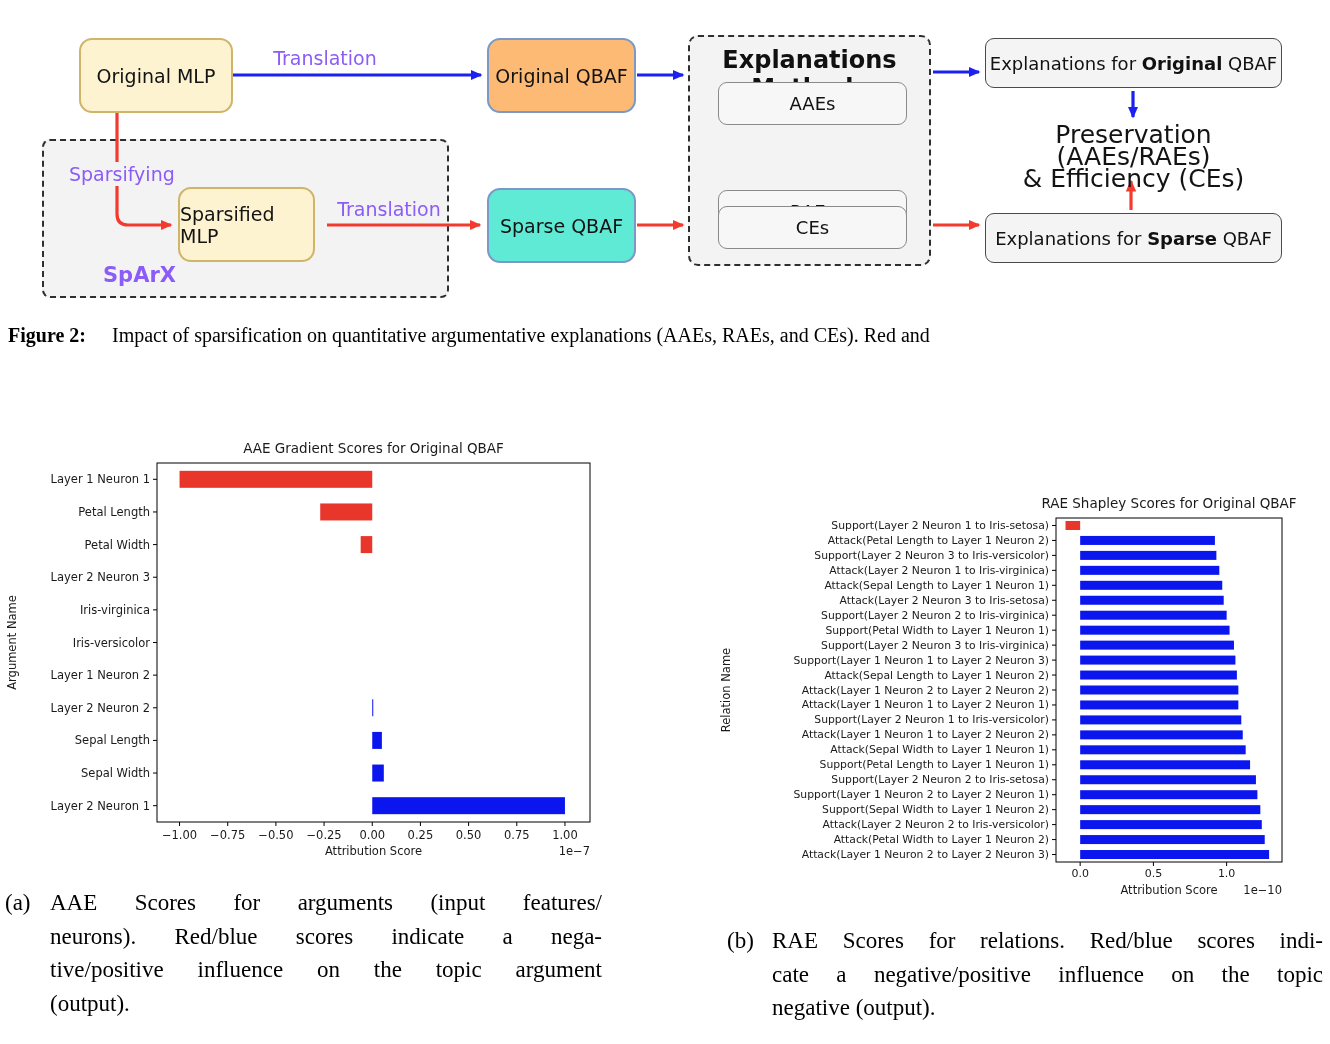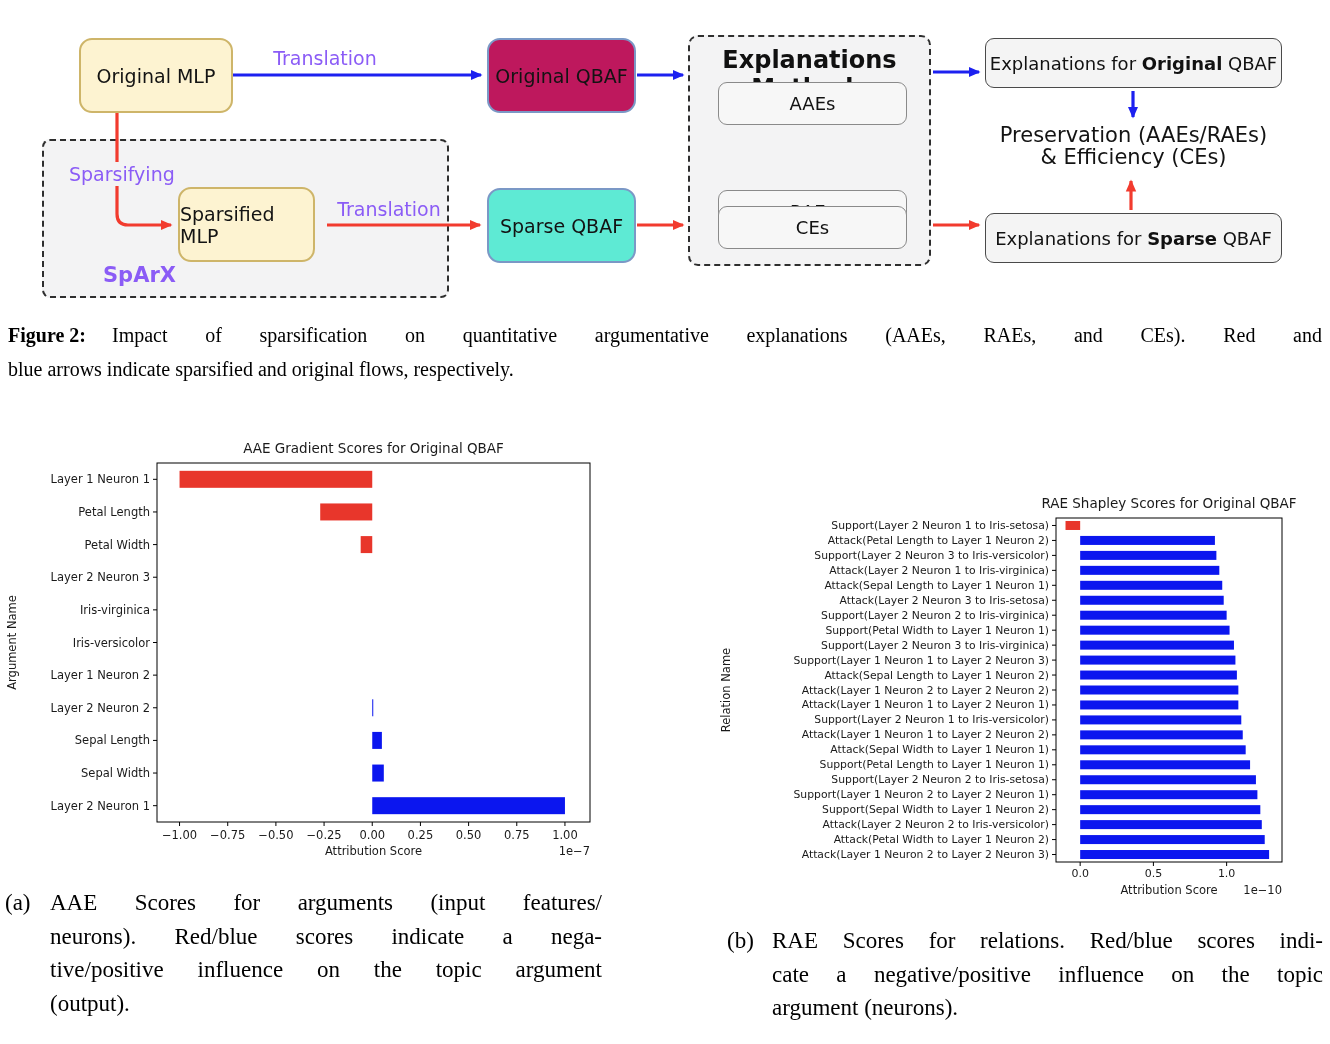--- a/index.html
+++ b/index.html
@@ -20,21 +20,21 @@
   .n-original-mlp{left:40px;top:38px;width:154px;height:75px;margin-left:39px;}
   .n-original-qbaf{left:487px;top:38px;width:149px;height:75px;}
   .n-sparsified-mlp{left:178px;top:187px;width:137px;height:75px;}
   .n-sparse-qbaf{left:487px;top:188px;width:149px;height:75px;}
   .ebox{position:absolute;box-sizing:border-box;left:985px;width:297px;height:50px;
         background:#f4f4f4;border:1.6px solid #4a4a4a;border-radius:9px;display:flex;
         align-items:center;justify-content:center;font-size:18px;white-space:pre;}
   .e-orig{top:38px;} .e-sparse{top:213px;}
   .ebox b{font-weight:bold;}
   .preservation{position:absolute;left:985px;top:124px;width:297px;text-align:center;
-        font-size:21px;line-height:22px;color:#131313;}
+        font-size:25px;line-height:22px;color:#131313;}
   .flowlbl{position:absolute;font-size:19px;color:#8b5cf6;}
   .l-trans-top{left:250px;top:47px;width:150px;text-align:center;}
   .l-sparsifying{left:64px;top:162px;background:#f3f3f4;padding:1px 5px;}
   .l-trans-bot{left:333px;top:198px;width:112px;text-align:center;}
   .l-sparx{left:79px;top:263px;font-weight:bold;font-size:21px;margin-left:24px;}
   
   .figcap{position:absolute;left:8px;top:318px;width:1314px;
           font-family:"Liberation Serif","DejaVu Serif",serif;font-size:20px;
           line-height:34px;color:#000;}
   .figcap .cap-label{position:absolute;left:0;top:0;font-weight:bold;}
@@ -83,21 +83,21 @@
       <path d="M933,72 H979" fill="none" stroke-width="3.2" marker-end="url(#ah-blue)" stroke="#1c20f0"></path>
       <path d="M1133,91 V117" fill="none" stroke-width="3.2" marker-end="url(#ah-blue)" stroke="#1c20f0"></path>
       <path d="M117,113 V214 Q117,225 128,225 H171" fill="none" stroke-width="3.2" stroke-linejoin="round" marker-end="url(#ah-red)" stroke="#f23b2e"></path>
       <path d="M327,225 H480" fill="none" stroke-width="3.2" marker-end="url(#ah-red)" stroke="#f23b2e"></path>
       <path d="M637,225 H683" fill="none" stroke-width="3.2" marker-end="url(#ah-red)" stroke="#f23b2e"></path>
       <path d="M933,225 H979" fill="none" stroke-width="3.2" marker-end="url(#ah-red)" stroke="#f23b2e"></path>
       <path d="M1131,210 V181" fill="none" stroke-width="3.2" marker-end="url(#ah-red)" stroke="#f23b2e"></path>
     </svg>
 
     <div class="node n-original-mlp" style="background-color: rgb(253, 243, 209); border-color: rgb(206, 181, 105);">Original MLP</div>
-    <div class="node n-original-qbaf" style="background-color: #be185d; border-color: rgb(123, 152, 198);">Original QBAF</div>
+    <div class="node n-original-qbaf" style="background-color: #fdba74; border-color: rgb(123, 152, 198);">Original QBAF</div>
     <div class="node n-sparsified-mlp" style="background-color: rgb(253, 243, 209); border-color: rgb(206, 181, 105);">Sparsified MLP</div>
     <div class="node n-sparse-qbaf" style="background-color: #5eead4; border-color: rgb(123, 152, 198);">Sparse QBAF</div>
 
     <div class="ebox e-orig"><span>Explanations for </span><b>Original</b><span> QBAF</span></div>
     <div class="ebox e-sparse"><span>Explanations for </span><b>Sparse</b><span> QBAF</span></div>
 
     <div class="preservation">
       <div>Preservation (AAEs/RAEs)</div>
       <div>&amp; Efficiency (CEs)</div>
     </div>
@@ -105,21 +105,20 @@
     <div class="flowlbl l-trans-top">Translation</div>
     <div class="flowlbl l-sparsifying">Sparsifying</div>
     <div class="flowlbl l-trans-bot">Translation</div>
     <div class="flowlbl l-sparx">SpArX</div>
   </div>
 
   <div class="figcap">
     <span class="cap-label">Figure 2:</span>
     <div>
         <div class="cap-line">Impact of sparsification on quantitative argumentative explanations (AAEs, RAEs, and CEs). Red and</div>
-        <div class="cap-line">blue arrows indicate sparsified and original flows, respectively.</div>
       </div>
   </div>
 
   <svg id="aae-chart" class="chart" width="665" height="450" xmlns="http://www.w3.org/2000/svg">
       <rect x="157" y="30" width="433" height="359" fill="#ffffff" stroke="#000000" stroke-width="1"></rect>
       <text x="373.5" y="20" text-anchor="middle" font-size="13.5">AAE Gradient Scores for Original QBAF</text>
       <line x1="179.5460614152203" y1="389" x2="179.5460614152203" y2="393" stroke="#000" stroke-width="1"></line>
       <text x="179.5460614152203" y="406" text-anchor="middle" font-size="11.5">−1.00</text>
       <line x1="227.72140631953715" y1="389" x2="227.72140631953715" y2="393" stroke="#000" stroke-width="1"></line>
       <text x="227.72140631953715" y="406" text-anchor="middle" font-size="11.5">−0.75</text>
@@ -260,17 +259,17 @@
         <div class="cap-line">neurons). Red/blue scores indicate a nega-</div>
         <div class="cap-line">tive/positive influence on the topic argument</div>
         <div class="cap-line">(output).</div>
       </div>
   </div>
   <div class="subcap subcap-b">
     <span class="cap-label">(b)</span>
     <div>
         <div class="cap-line">RAE Scores for relations. Red/blue scores indi-</div>
         <div class="cap-line">cate a negative/positive influence on the topic</div>
-        <div class="cap-line">argument (neurons).</div>
+        <div class="cap-line">negative (output).</div>
       </div>
   </div>
 
 </div>
 
 </body></html>

